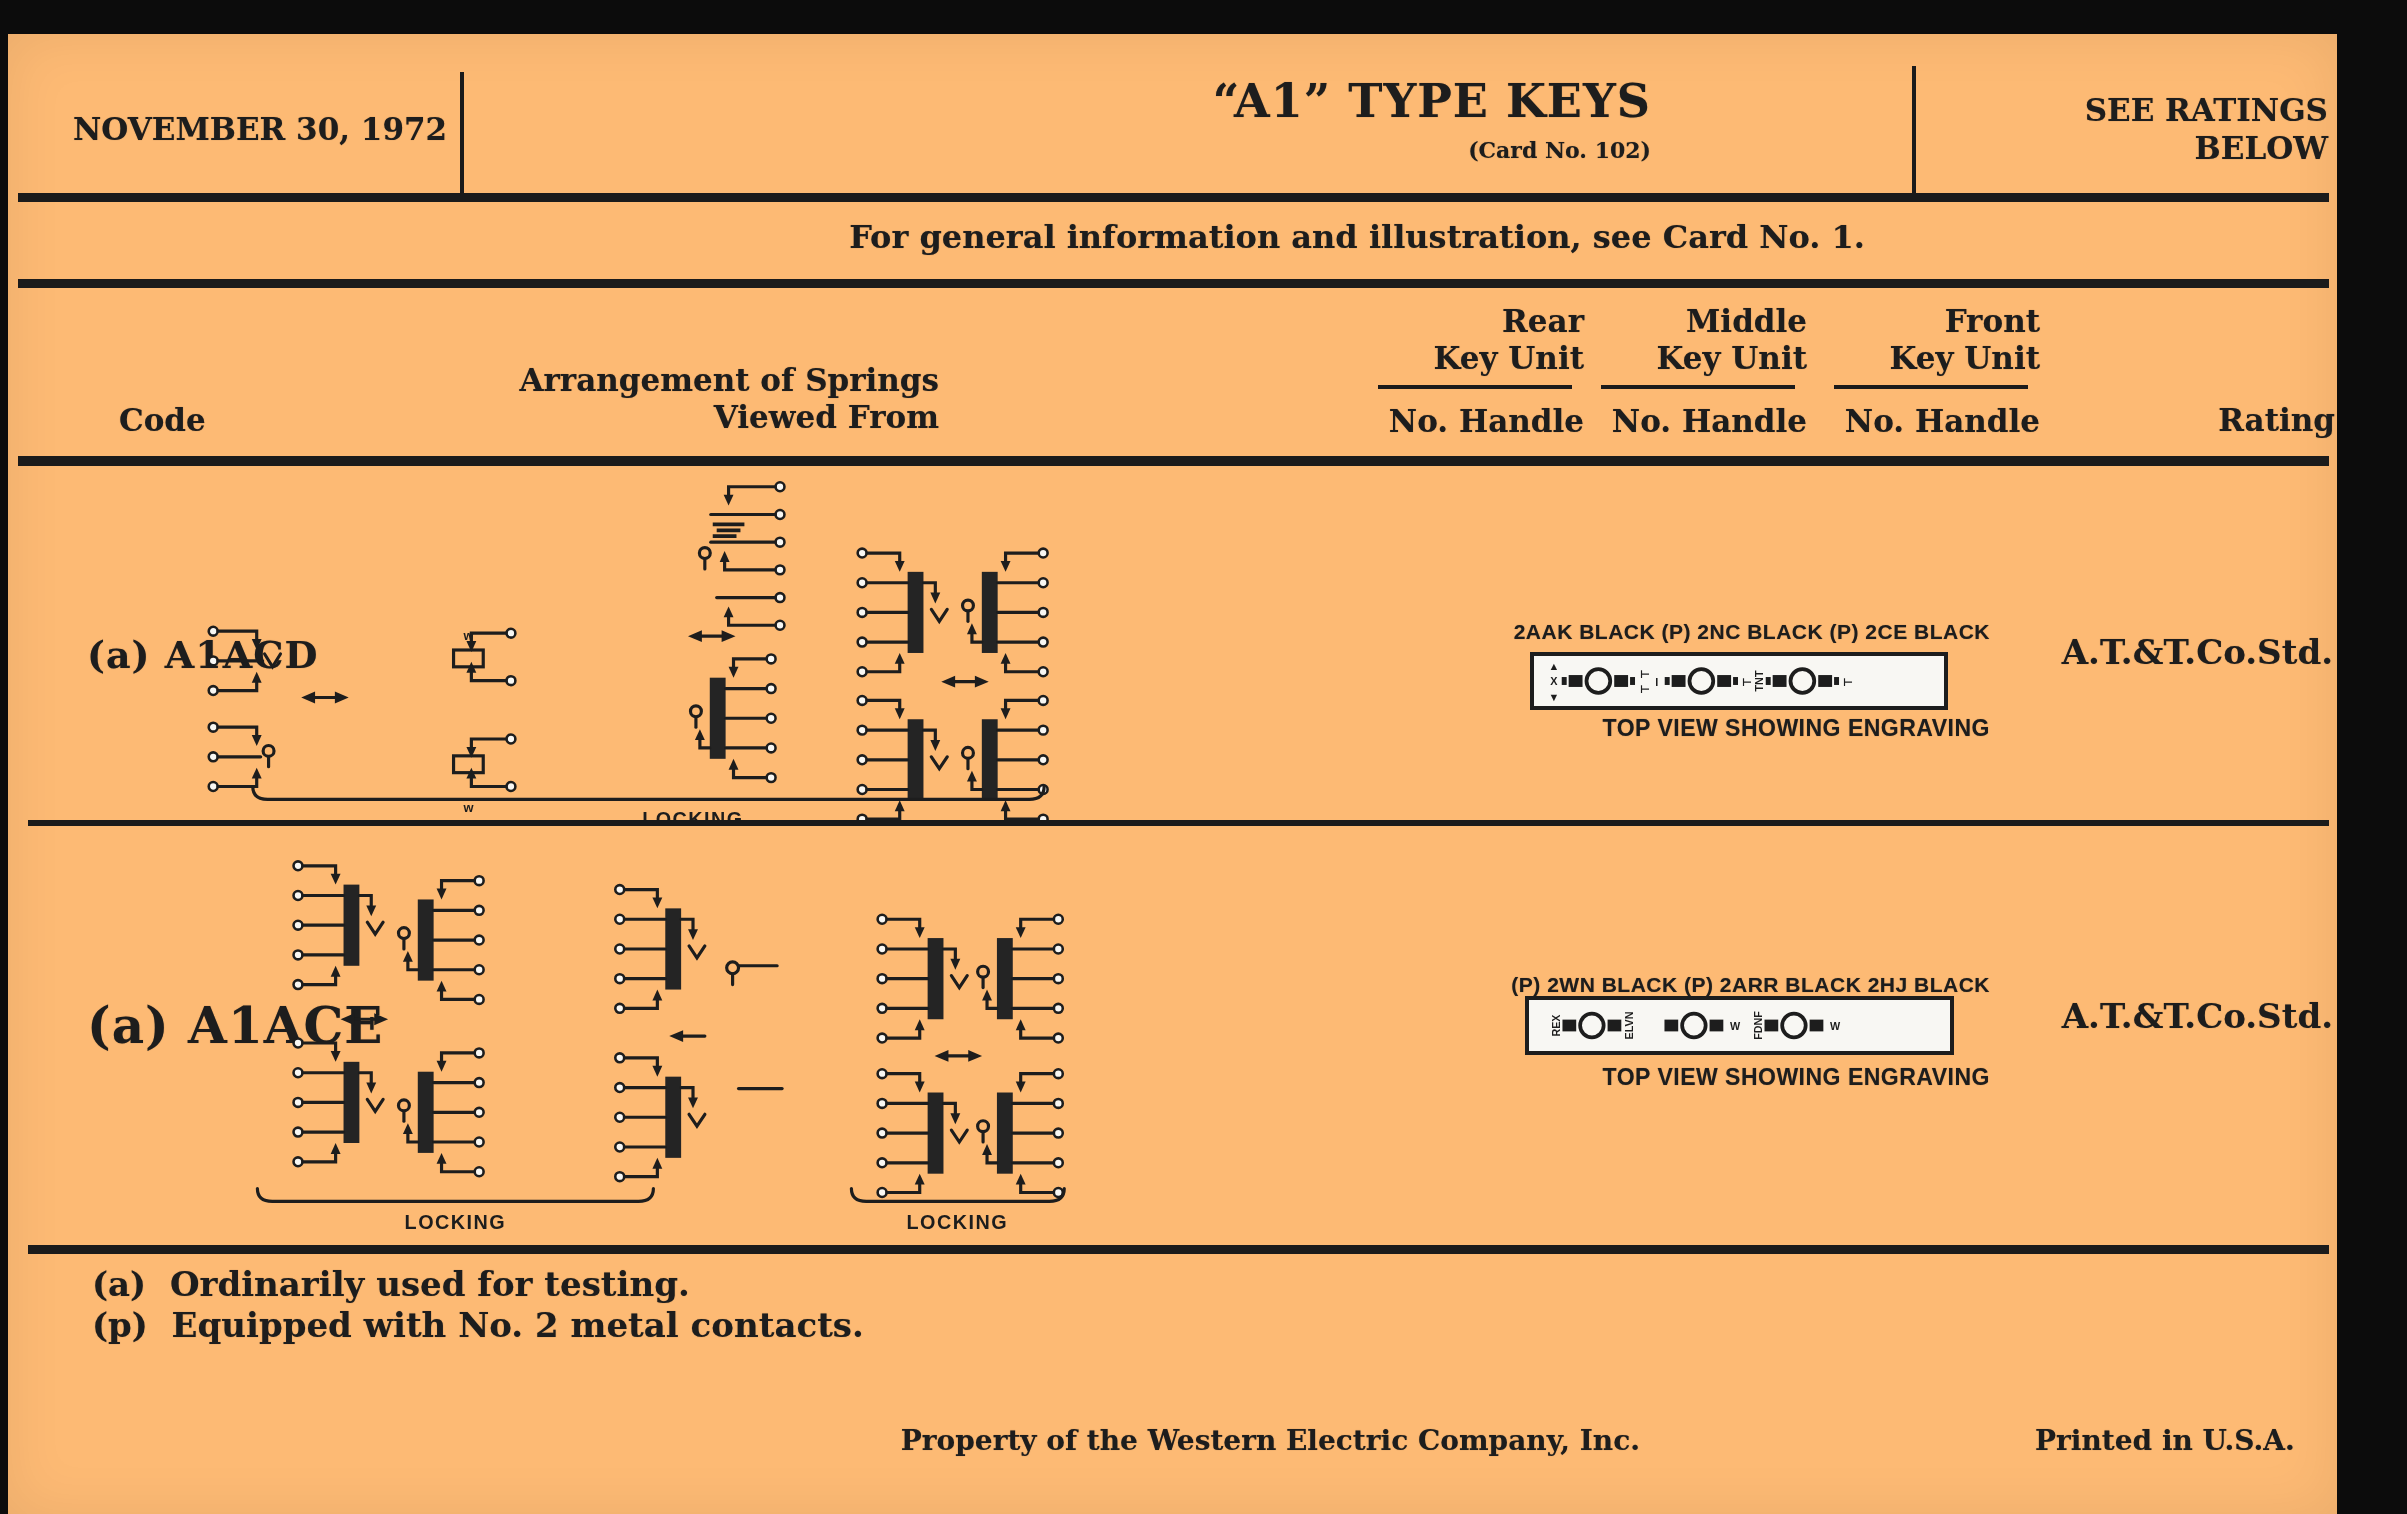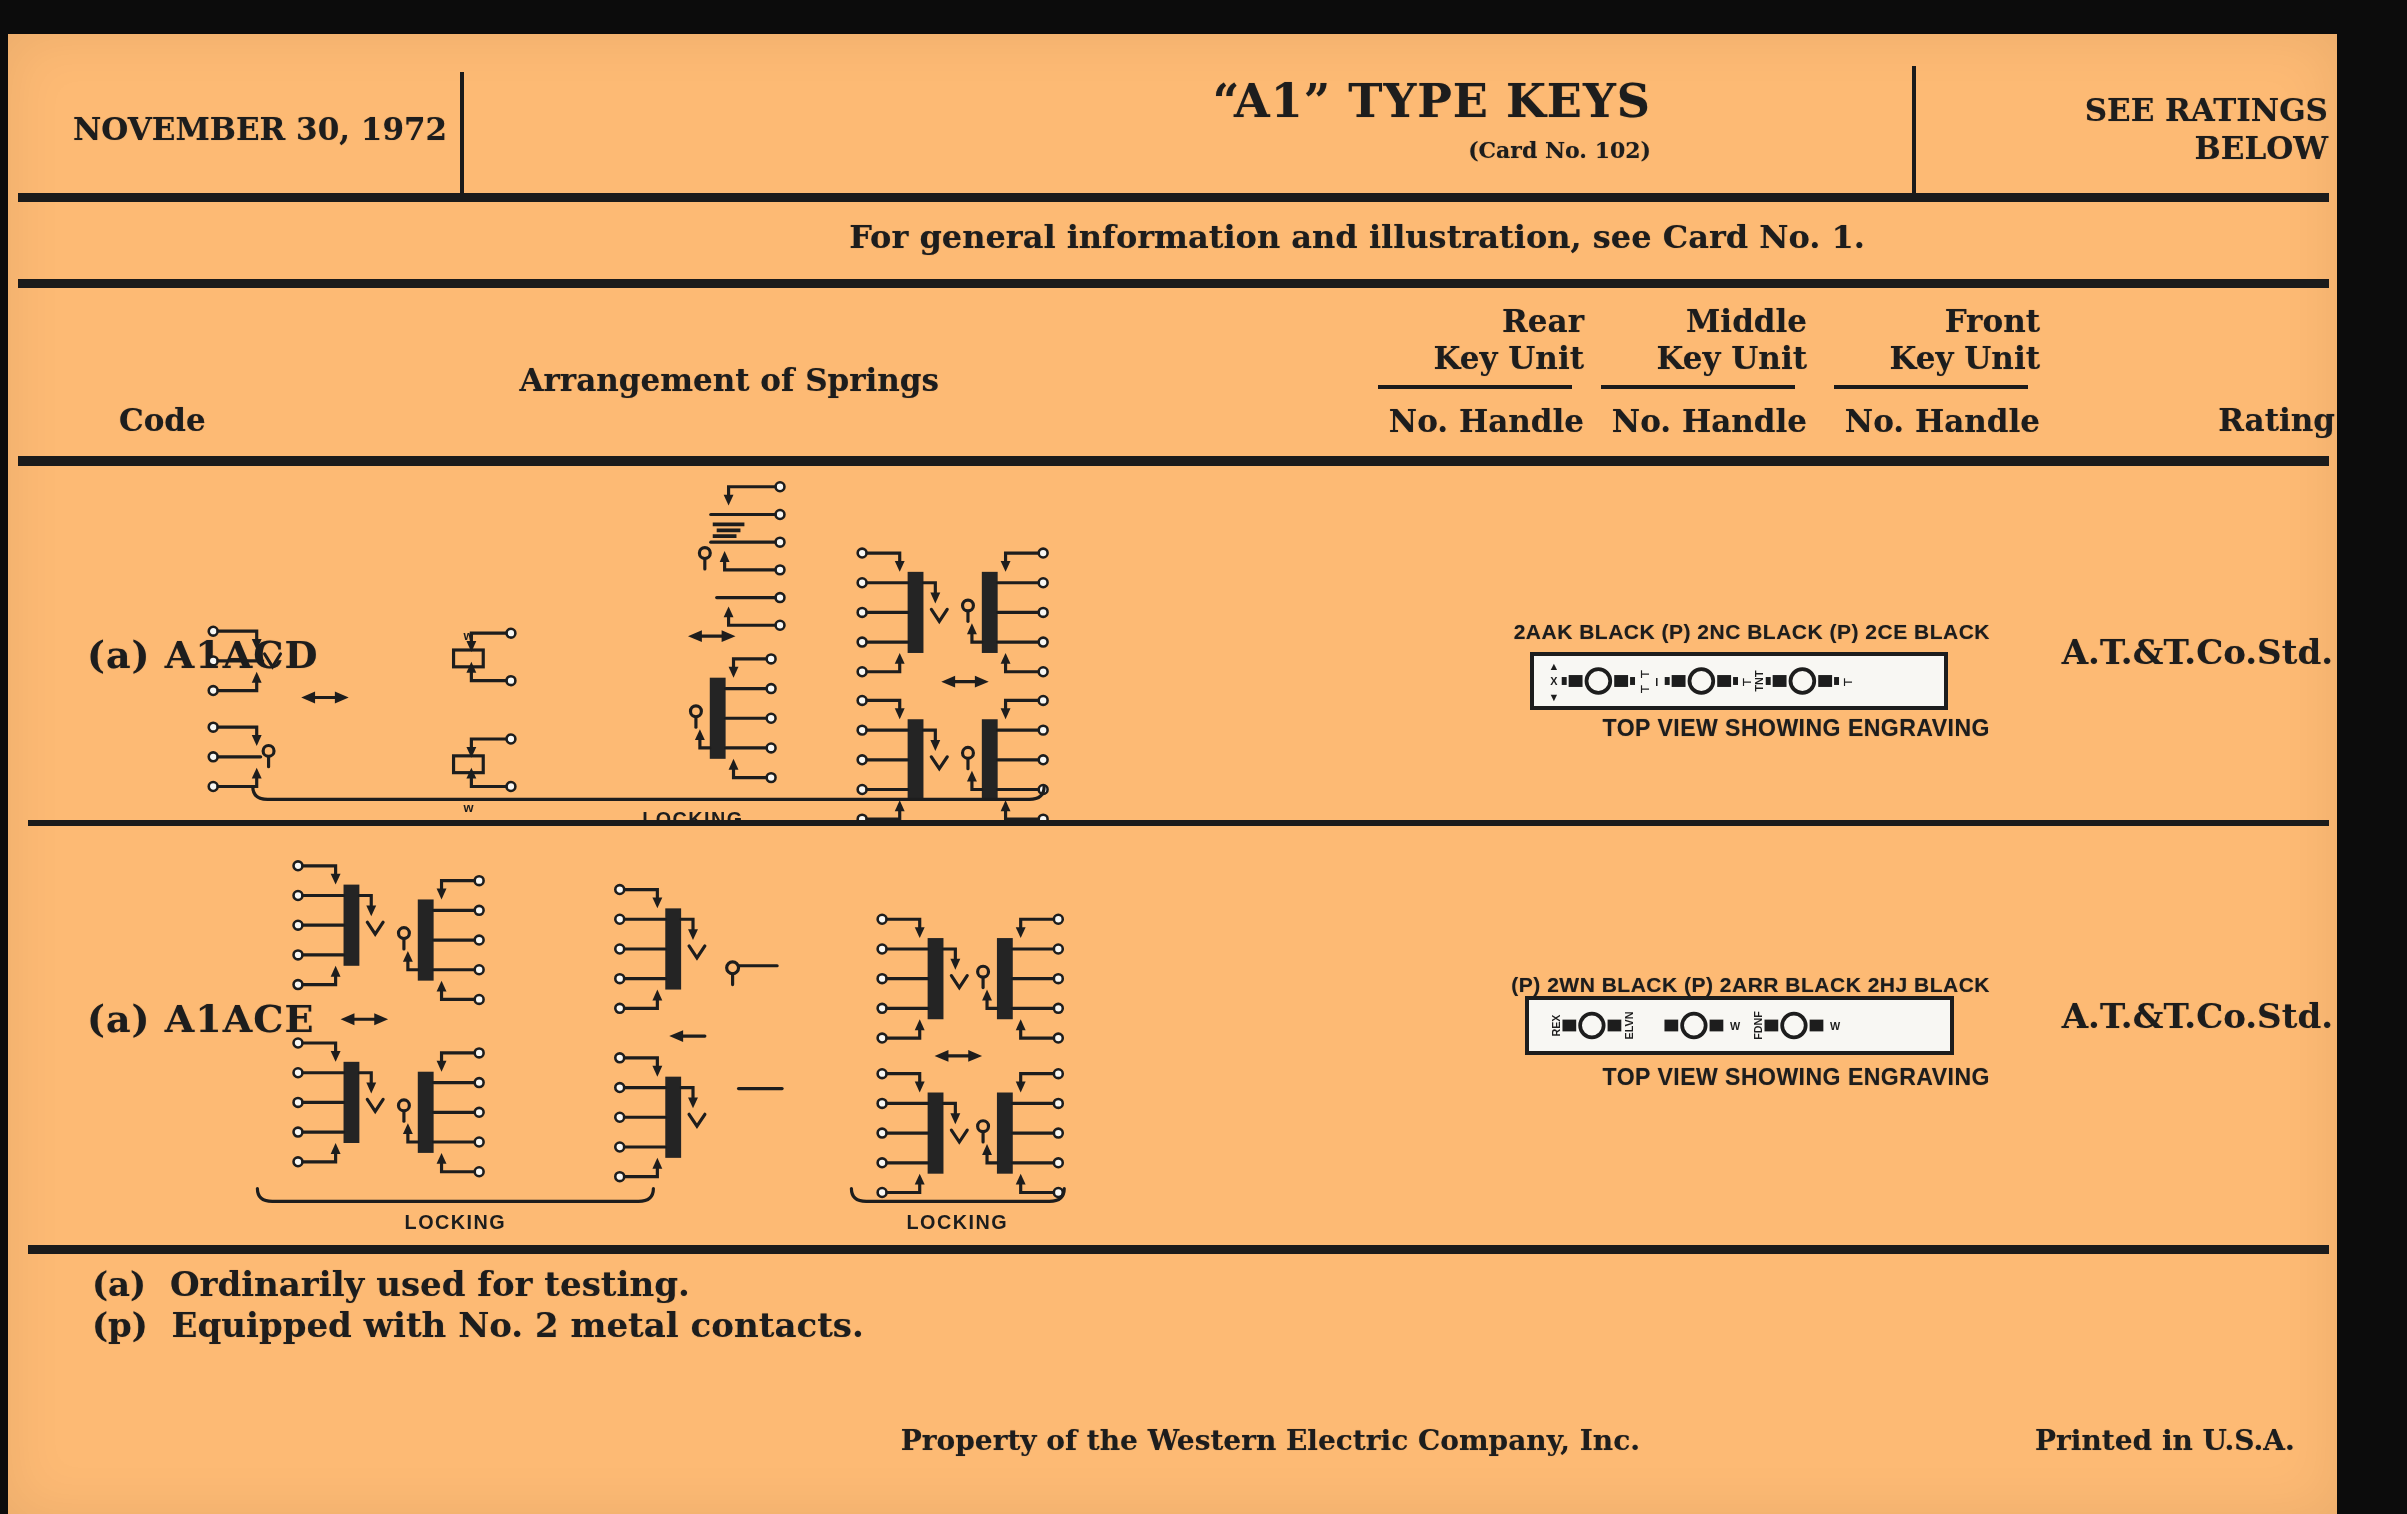--- a/index.html
+++ b/index.html
@@ -49,20 +49,21 @@
     <div class="hrule" style="left:10px;top:159px;width:2311px;height:9px;"></div>
 
     <div class="abs serif-b center" style="left:570px;top:184px;width:1287px;font-size:32px;">For general information and illustration, see Card No. 1.</div>
 
     <div class="hrule" style="left:10px;top:245px;width:2311px;height:9px;"></div>
 
     <div class="abs serif-b" style="left:111px;top:368px;font-size:31px;">Code</div>
 
     <div class="abs serif-b center" style="left:436px;top:328px;width:495px;font-size:31px;line-height:37px;">
       <div>Arrangement of Springs</div>
+      <div>Viewed From</div>
     </div>
 
     <div class="abs center" style="left:1358px;top:269px;width:218px;">
       <div class="serif-b" style="font-size:31px;line-height:37px;">Rear</div>
       <div class="serif-b" style="font-size:31px;line-height:37px;">Key Unit</div>
       <div style="margin:8px auto 0;width:194px;height:4px;background:#1b1b1b;"></div>
       <div class="serif-b" style="font-size:31px;margin-top:14px;">No. Handle</div>
     </div>
     <div class="abs center" style="left:1581px;top:269px;width:218px;">
       <div class="serif-b" style="font-size:31px;line-height:37px;">Middle</div>
@@ -252,21 +253,21 @@
           <text class="etext" x="317" y="30" text-anchor="middle">⊢</text>
         </g>
       </svg>
     </div>
     <div class="abs engr-caption center" style="left:1487px;top:681px;width:495px;">TOP VIEW SHOWING ENGRAVING</div>
 
     <div class="abs serif-b right" style="left:1980px;top:598px;width:345px;font-size:34px;">A.T.&amp;T.Co.Std.</div>
 
     <div class="hrule" style="left:20px;top:786px;width:2301px;height:6px;"></div>
 
-    <div class="abs serif-b" style="left:79px;top:962px;font-size:38px;letter-spacing:1px;">(a) A1ACE</div>
+    <div class="abs serif-b" style="left:79px;top:962px;font-size:50px;letter-spacing:1px;">(a) A1ACE</div>
 
     <svg class="abs" style="left:190px;top:802px;" width="891" height="416" viewBox="0 0 900 420">
       <g>
         <use href="#d-lockL" x="95" y="25"></use>
         <use href="#d-lockR" x="190" y="40"></use>
         <use href="#d-dbl" x="140" y="185"></use>
         <use href="#d-lockL" x="95" y="204"></use>
         <use href="#d-lockR" x="190" y="214"></use>
       </g>
 

